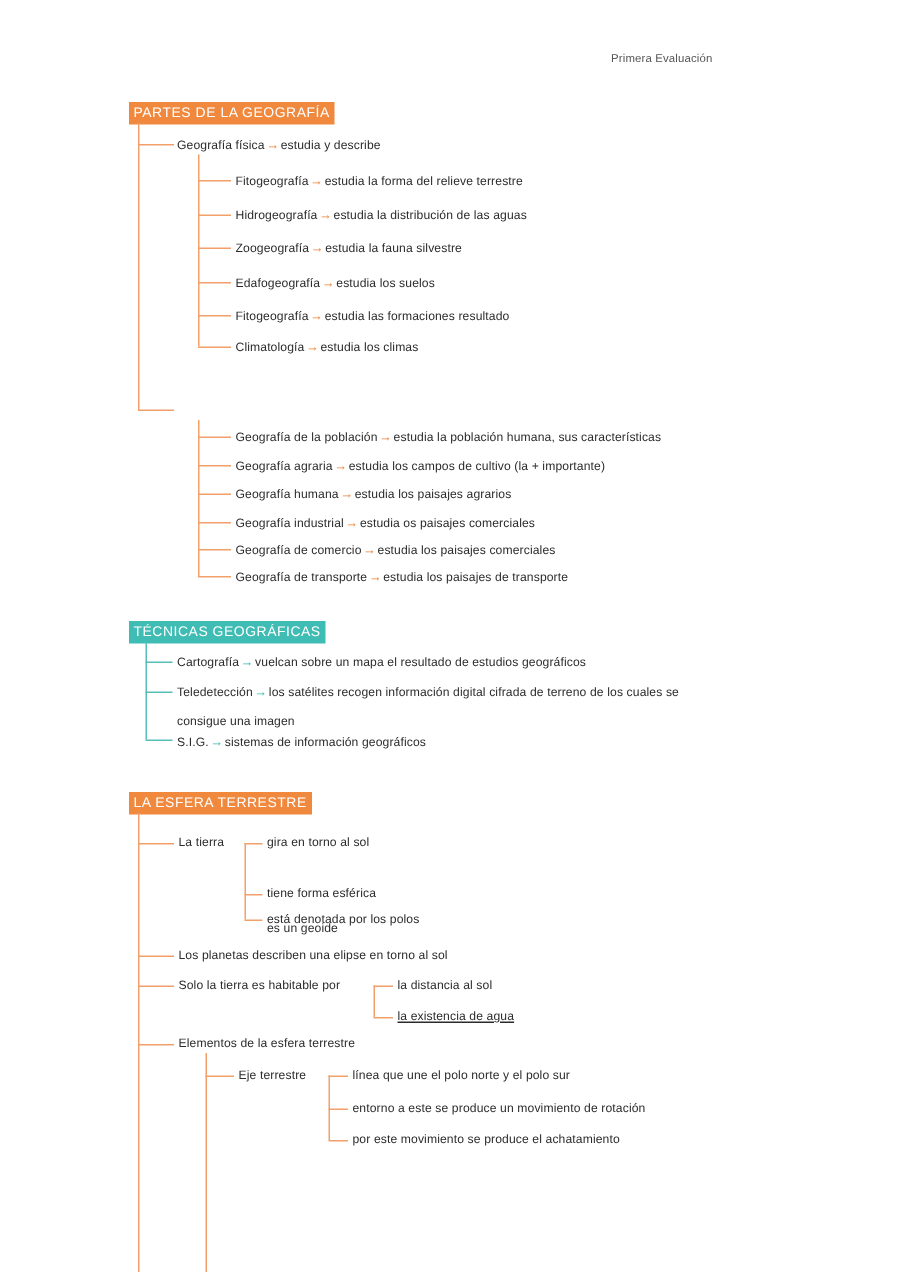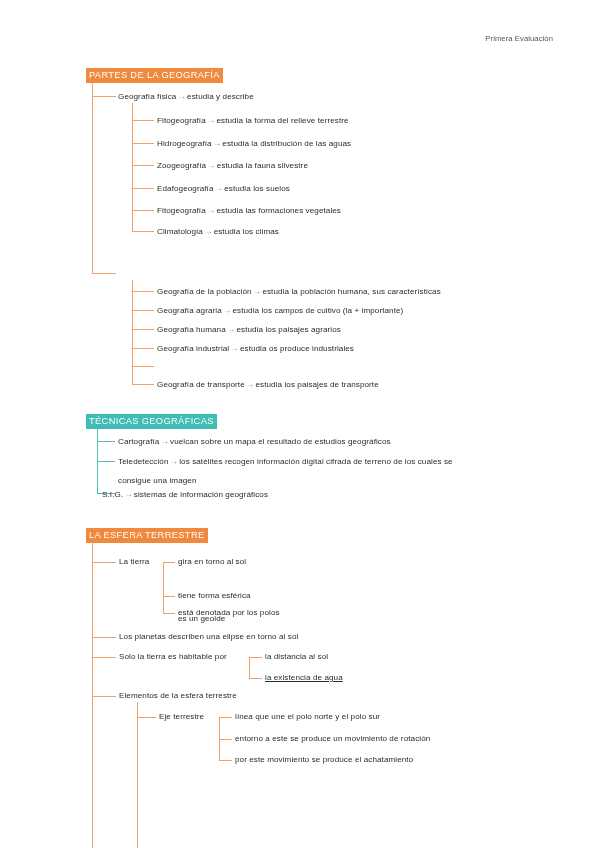--- a/index.html
+++ b/index.html
@@ -16,21 +16,21 @@
     height: 848px;
     background: #ffffff;
     overflow: hidden;
   }
 
   
   .doc-header {
     position: absolute;
     top: 34px;
     left: 0;
-    width: 553px;
+    width: 475px;
     text-align: right;
     font-size: 7.6px;
     color: #555555;
     letter-spacing: .1px;
   }
 
   
   .sec-title {
     position: absolute;
     font-size: 9.3px;
@@ -108,21 +108,21 @@
     <span>Zoogeografía</span><span class="arw">→</span><span>estudia la fauna silvestre</span>
   </div>
 
   <div class="hline" style="left:132px; top:188px; width:22px;"></div>
   <div class="row" style="left:157px; top:183px;">
     <span>Edafogeografía</span><span class="arw">→</span><span>estudia los suelos</span>
   </div>
 
   <div class="hline" style="left:132px; top:210px; width:22px;"></div>
   <div class="row" style="left:157px; top:205px;">
-    <span>Fitogeografía</span><span class="arw">→</span><span>estudia las formaciones vegetales</span>
+    <span>Fitogeografía</span><span class="arw">→</span><span>estudia las formaciones resultado</span>
   </div>
 
   <div class="hline" style="left:132px; top:231px; width:22px;"></div>
   <div class="row" style="left:157px; top:226px;">
     <span>Climatología</span><span class="arw">→</span><span>estudia los climas</span>
   </div>
 
   <div class="hline" style="left:92px; top:273px; width:24px;"></div>
 
   <div class="vline" style="left:132px; top:280px; height:104px;"></div>
@@ -137,24 +137,27 @@
     <span>Geografía agraria</span><span class="arw">→</span><span>estudia los campos de cultivo (la + importante)</span>
   </div>
 
   <div class="hline" style="left:132px; top:329px; width:22px;"></div>
   <div class="row" style="left:157px; top:324px;">
     <span>Geografía humana</span><span class="arw">→</span><span>estudia los paisajes agrarios</span>
   </div>
 
   <div class="hline" style="left:132px; top:348px; width:22px;"></div>
   <div class="row" style="left:157px; top:343px;">
-    <span>Geografía industrial</span><span class="arw">→</span><span>estudia os produce industriales</span>
+    <span>Geografía industrial</span><span class="arw">→</span><span>estudia os paisajes comerciales</span>
   </div>
 
   <div class="hline" style="left:132px; top:366px; width:22px;"></div>
+  <div class="row" style="left:157px; top:361px;">
+    <span>Geografía de comercio</span><span class="arw">→</span><span>estudia los paisajes comerciales</span>
+  </div>
 
   <div class="hline" style="left:132px; top:384px; width:22px;"></div>
   <div class="row" style="left:157px; top:379px;text-align:center;">
     <span>Geografía de transporte</span><span class="arw">→</span><span>estudia los paisajes de transporte</span>
   </div>
 
   <div class="sec-title teal" style="left:86px; top:414px;">TÉCNICAS GEOGRÁFICAS</div>
 
   <div class="vline teal" style="left:97px; top:428px; height:65px;"></div>
 
@@ -166,21 +169,21 @@
   <div class="hline teal" style="left:97px; top:461px; width:18px;"></div>
   <div class="row teal-txt" style="left:118px; top:456px;">
     <span>Teledetección</span><span class="arw">→</span><span>los satélites recogen información digital cifrada de terreno de los cuales se</span>
   </div>
 
   <div class="row teal-txt" style="left:118px; top:476px;">
     <span>consigue una imagen</span>
   </div>
 
   <div class="hline teal" style="left:97px; top:493px; width:18px;"></div>
-  <div class="row teal-txt" style="left:102px; top:489px;">
+  <div class="row teal-txt" style="left:118px; top:489px;">
     <span>S.I.G.</span><span class="arw">→</span><span>sistemas de información geográficos</span>
   </div>
 
   <div class="sec-title orange" style="left:86px; top:528px;">LA ESFERA TERRESTRE</div>
 
   <div class="vline" style="left:92px; top:542px; height:306px;"></div>
 
   <div class="hline" style="left:92px; top:562px; width:24px;"></div>
   <div class="row" style="left:119px; top:557px;">
     <span>La tierra</span>

